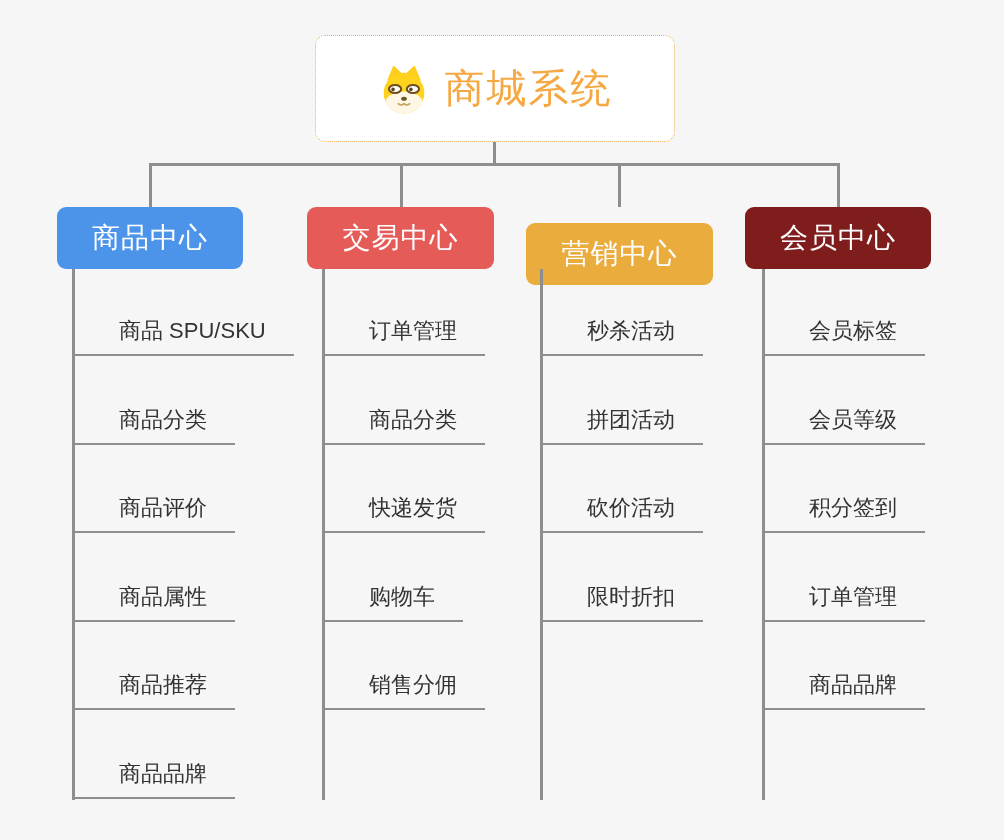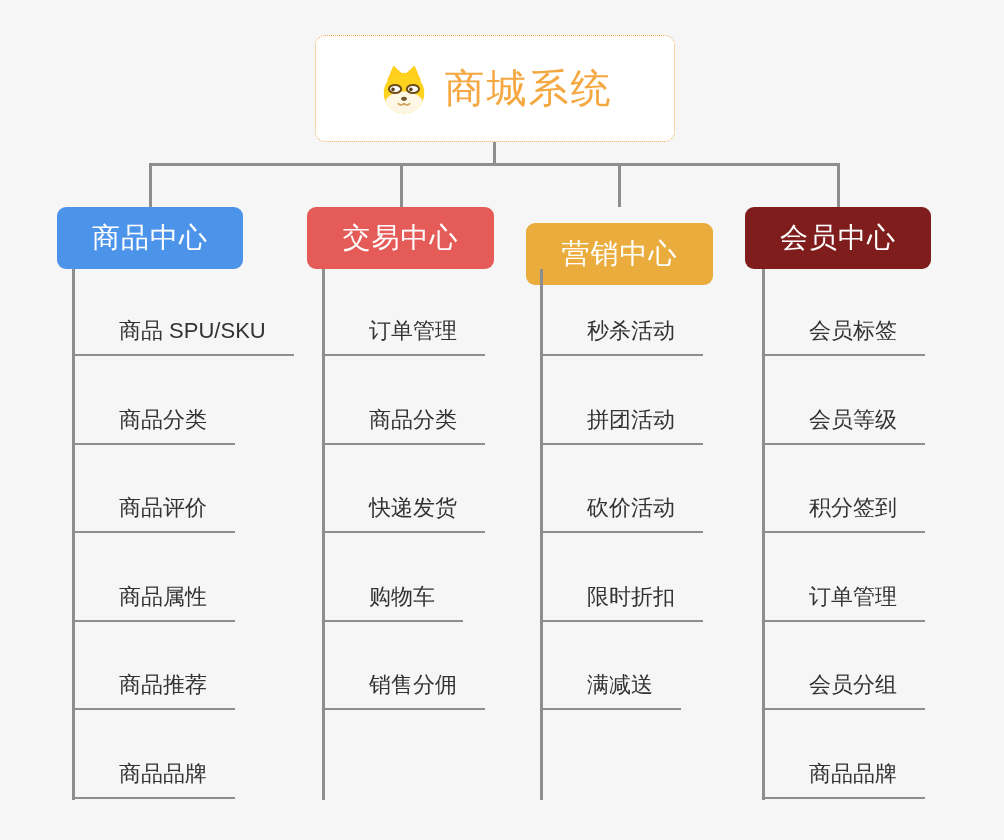--- a/index.html
+++ b/index.html
@@ -101,25 +101,23 @@
     <div class="child-node">快递发货</div>
     <div class="child-node">购物车</div>
     <div class="child-node">销售分佣</div>
   </div>
 
   <div class="child-col c2">
     <div class="child-node">秒杀活动</div>
     <div class="child-node">拼团活动</div>
     <div class="child-node">砍价活动</div>
     <div class="child-node">限时折扣</div>
-    <div class="child-node">满减送</div>
   </div>
 
   <div class="child-col c3">
     <div class="child-node">会员标签</div>
     <div class="child-node">会员等级</div>
     <div class="child-node">积分签到</div>
     <div class="child-node">订单管理</div>
-    <div class="child-node">会员分组</div>
     <div class="child-node">商品品牌</div>
   </div>
 
 </div>
 
 </body></html>

